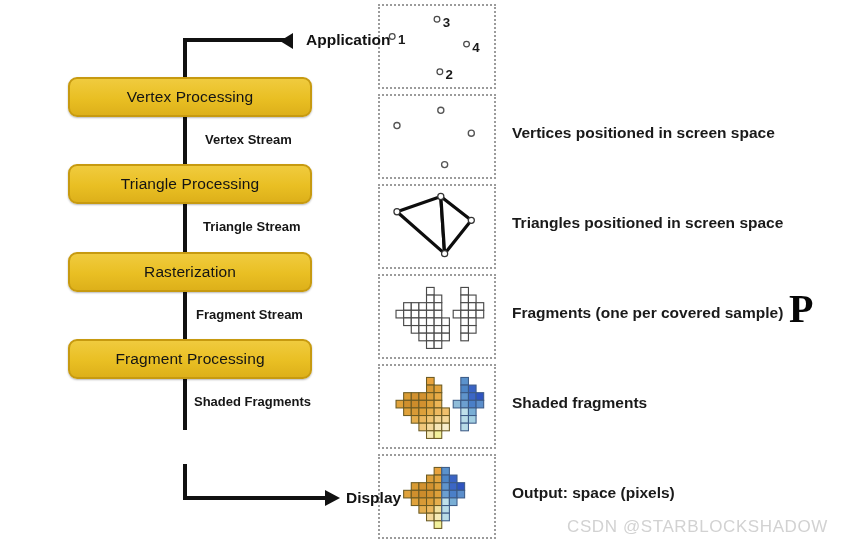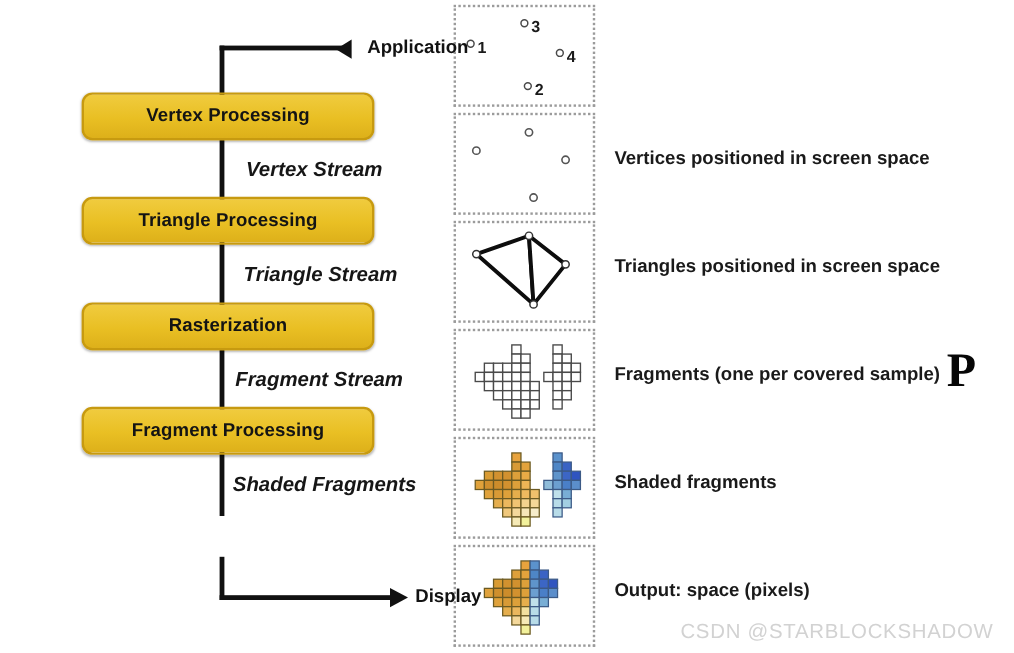--- a/index.html
+++ b/index.html
@@ -16,32 +16,31 @@
   #pipeline{position:absolute;left:0;top:0;width:375px;height:544px;margin-left:48px;}
 
   .stage-box{
     position:absolute;
     left:20px;width:244px;height:40px;
     background:linear-gradient(180deg,#f0cb3e 0%,#e9bf23 55%,#ddb01a 100%);
     border:2px solid #c79a10;
     border-radius:9px;
     box-shadow:0 1px 2px rgba(0,0,0,.28);
     display:flex;align-items:center;justify-content:center;
-    font-size:15.5px;font-weight:bold;color:#141414;
+    font-size:15.5px;font-weight:normal;color:#141414;
     letter-spacing:.1px;
     z-index:4;
     box-sizing:border-box;
   }
 
   .stream-label{
     position:absolute;
-    font-size:17px;font-weight:bold;color:#161616;
+    font-size:13px;font-weight:bold;color:#161616;
     white-space:nowrap;
     z-index:5;
-    font-style:italic;
   }
 
   .edge-label{
     position:absolute;
     font-size:15.5px;font-weight:bold;color:#121212;
     white-space:nowrap;
     z-index:5;
   }
 
   

